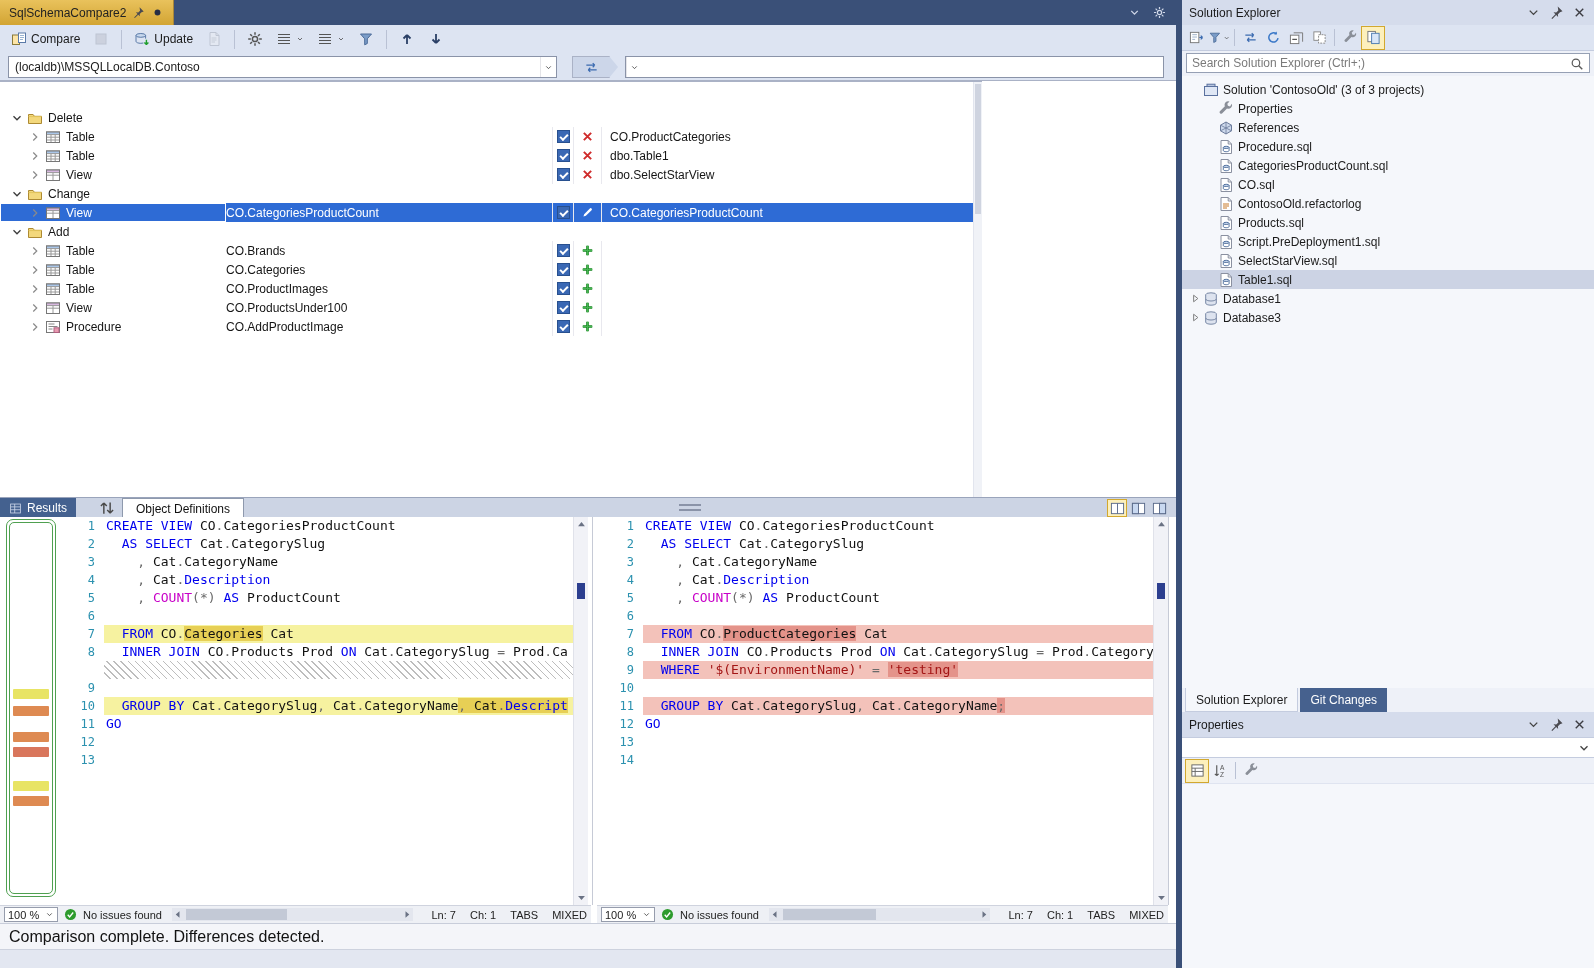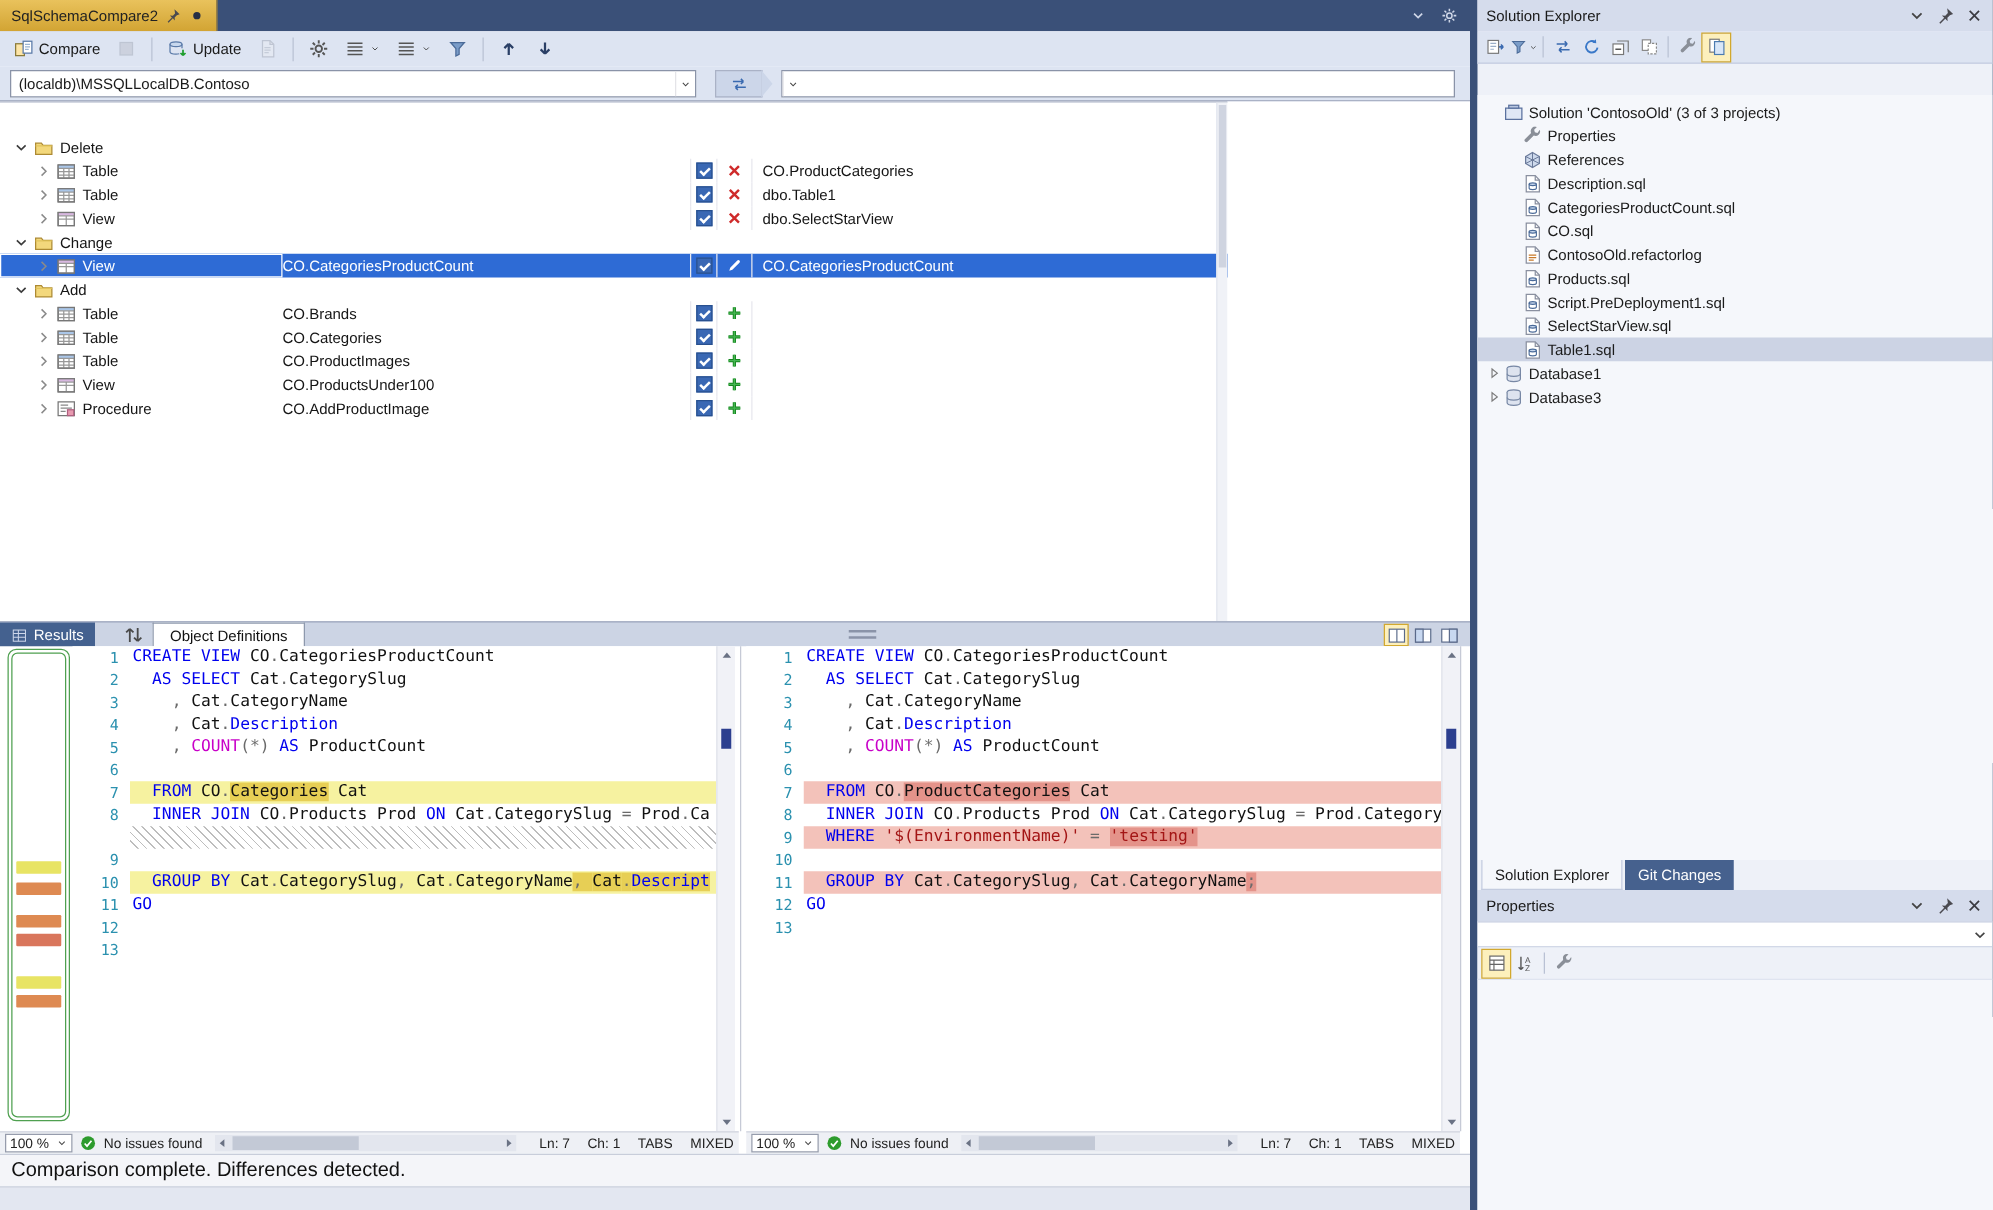--- a/index.html
+++ b/index.html
@@ -789,20 +789,24 @@
           <span class="ct"><span class="tk-i">  </span><span class="tk-k">GROUP BY </span><span class="tk-i">Cat</span><span class="tk-o">.</span><span class="tk-i">CategorySlug</span><span class="tk-o">, </span><span class="tk-i">Cat</span><span class="tk-o">.</span><span class="tk-i">CategoryName</span><span class="tk-o hl-p">;</span></span>
         </div>
         <div class="cl">
           <span class="ln">12</span>
           <span class="ct"><span class="tk-k">GO</span></span>
         </div>
         <div class="cl">
           <span class="ln">13</span>
           <span class="ct"></span>
         </div>
+        <div class="cl">
+          <span class="ln">14</span>
+          <span class="ct"></span>
+        </div>
       </div>
     <div class="vscroll" id="vs-right">
       <span class="sb-btn t">
           <svg viewBox="0 0 16 16" style="width:100%;height:100%;display:block">
             <path d="M8 5l4.2 5H3.8z" fill="#6a7284"></path>
           </svg>
         </span>
       <span class="sb-btn b">
           <svg viewBox="0 0 16 16" style="width:100%;height:100%;display:block">
             <path d="M8 11L3.8 6h8.4z" fill="#6a7284"></path>
@@ -977,20 +981,29 @@
       </span>
       <span class="icon-btn active">
         <span class="ibx">
           <svg viewBox="0 0 16 16" style="width:100%;height:100%;display:block">
             <rect x="2" y="1.5" width="8" height="11" fill="#fff" stroke="#777"></rect>
             <rect x="6" y="3.5" width="8" height="11" fill="#d8e6f8" stroke="#4a7ab0"></rect>
           </svg>
         </span>
       </span>
     </div>
+  <div id="se-search">
+    <input class="se-input" placeholder="Search Solution Explorer (Ctrl+;)" style="">
+    <span class="search-mag">
+        <svg viewBox="0 0 16 16" style="width:100%;height:100%;display:block">
+          <circle cx="6.8" cy="6.8" r="4.3" fill="none" stroke="#5a5a5a" stroke-width="1.4"></circle>
+          <path d="M10 10l4 4" stroke="#5a5a5a" stroke-width="1.6"></path>
+        </svg>
+      </span>
+  </div>
   <div id="se-tree">
       <div class="tree-row" style="padding-left: 6px;">
         <span class="texp"></span>
         <span class="tico">
           <svg viewBox="0 0 16 16" style="width:100%;height:100%;display:block">
             <rect x="1.5" y="4.5" width="13" height="9" fill="#dfe7f5" stroke="#5a719e"></rect>
             <rect x="4" y="2.2" width="8" height="2.3" fill="#b8c6e0" stroke="#5a719e"></rect>
           </svg>
         </span>
         <span class="tlab">Solution 'ContosoOld' (3 of 3 projects)</span>
@@ -1014,21 +1027,21 @@
       </div>
       <div class="tree-row" style="padding-left: 36px;">
         <span class="tico">
           <svg viewBox="0 0 16 16" style="width:100%;height:100%;display:block">
             <path d="M3 1.5h7.2L13.5 5v9.5H3z" fill="#fff" stroke="#8a90a0"></path>
             <path d="M10.2 1.5V5h3.3" fill="none" stroke="#8a90a0"></path>
             <ellipse cx="8.2" cy="8.4" rx="2.9" ry="1.1" fill="#c8d8ee" stroke="#4a6a98" stroke-width=".9"></ellipse>
             <path d="M5.3 8.4v3.2c0 .6 1.3 1.1 2.9 1.1s2.9-.5 2.9-1.1V8.4" fill="none" stroke="#4a6a98" stroke-width=".9"></path>
           </svg>
         </span>
-        <span class="tlab">Description.sql</span>
+        <span class="tlab">Procedure.sql</span>
       </div>
       <div class="tree-row" style="padding-left: 36px;">
         <span class="tico">
           <svg viewBox="0 0 16 16" style="width:100%;height:100%;display:block">
             <path d="M3 1.5h7.2L13.5 5v9.5H3z" fill="#fff" stroke="#8a90a0"></path>
             <path d="M10.2 1.5V5h3.3" fill="none" stroke="#8a90a0"></path>
             <ellipse cx="8.2" cy="8.4" rx="2.9" ry="1.1" fill="#c8d8ee" stroke="#4a6a98" stroke-width=".9"></ellipse>
             <path d="M5.3 8.4v3.2c0 .6 1.3 1.1 2.9 1.1s2.9-.5 2.9-1.1V8.4" fill="none" stroke="#4a6a98" stroke-width=".9"></path>
           </svg>
         </span>

